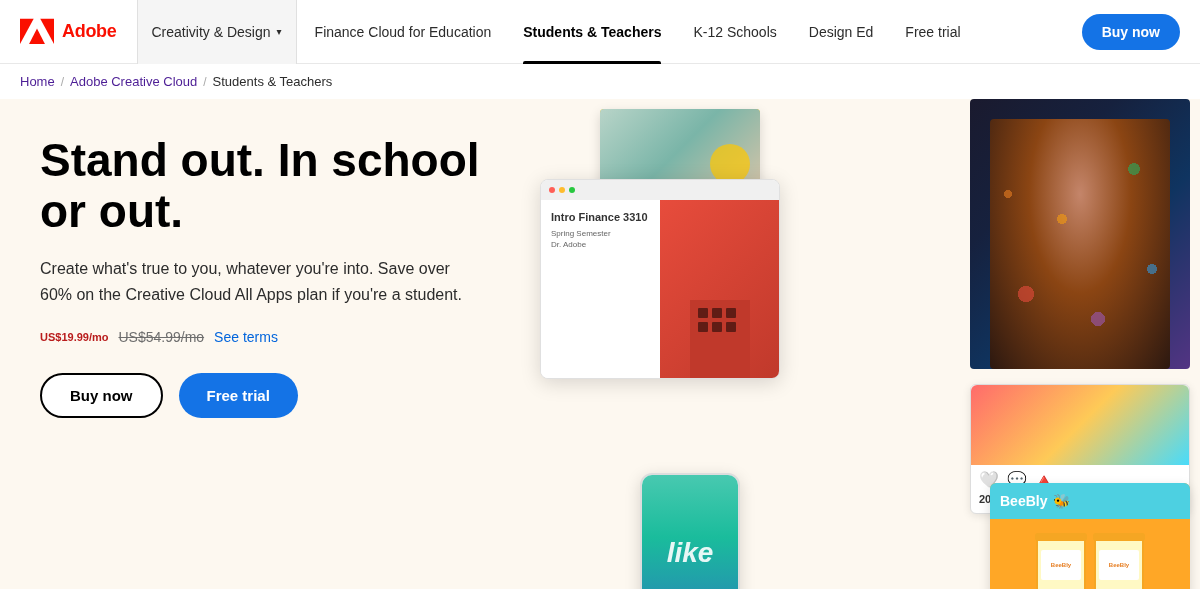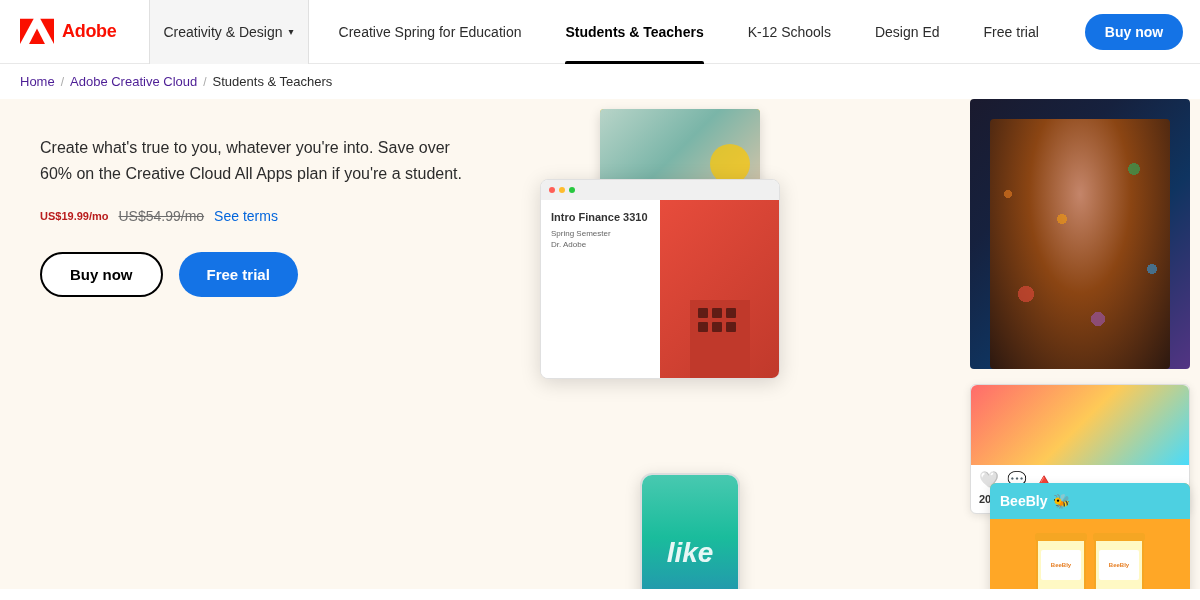--- a/index.html
+++ b/index.html
@@ -6,21 +6,21 @@
     body { font-family: 'Adobe Clean', Arial, sans-serif; background: #fff; width: 1200px; height: 600px; overflow: hidden; }
 
     
     nav {
       display: flex;
       align-items: center;
       height: 64px;
       background: #fff;
       border-bottom: 1px solid #e8e8e8;
       padding: 16px 20px;
-      gap: 16px;
+      gap: 4px;
       position: relative;
       z-index: 10;
     }
     .nav-logo {
       display: flex;
       align-items: center;
       gap: 8px;
       margin-right: 16px;
       flex-shrink: 0;
     }
@@ -471,21 +471,21 @@
     </svg>
     <span class="nav-logo-text">Adobe</span>
   </div>
 
   <div class="nav-item nav-creativity dropdown">
     <span>Creativity &amp; Design</span>
     <span class="nav-dropdown-arrow">▾</span>
   </div>
 
   <a class="nav-item">
-    <span>Creative Spring for Education</span>
+    <span>Finance Cloud for Education</span>
   </a>
 
   <a class="nav-item active">
     <span>Students &amp; Teachers</span>
   </a>
 
   <a class="nav-item">
     <span>K-12 Schools</span>
   </a>
 
@@ -506,20 +506,21 @@
   <a href="#">Home</a>
   <span class="breadcrumb-sep">/</span>
   <a href="#">Adobe Creative Cloud</a>
   <span class="breadcrumb-sep">/</span>
   <span class="breadcrumb-current">Students &amp; Teachers</span>
 </div>
 
 <div class="hero">
 
   <div class="hero-content">
+    <h1 class="hero-headline">Stand out. In school or out.</h1>
     <p class="hero-subtext">Create what's true to you, whatever you're into. Save over 60% on the Creative Cloud All Apps plan if you're a student.</p>
     <div class="hero-price">
       <span class="hero-price-current">US$19.99/mo</span>
       <span class="hero-price-old">US$54.99/mo</span>
       <a href="#" class="hero-price-terms">See terms</a>
     </div>
     <div class="hero-buttons">
       <button class="btn-buy-now">Buy now</button>
       <button class="btn-free-trial">Free trial</button>
     </div>

